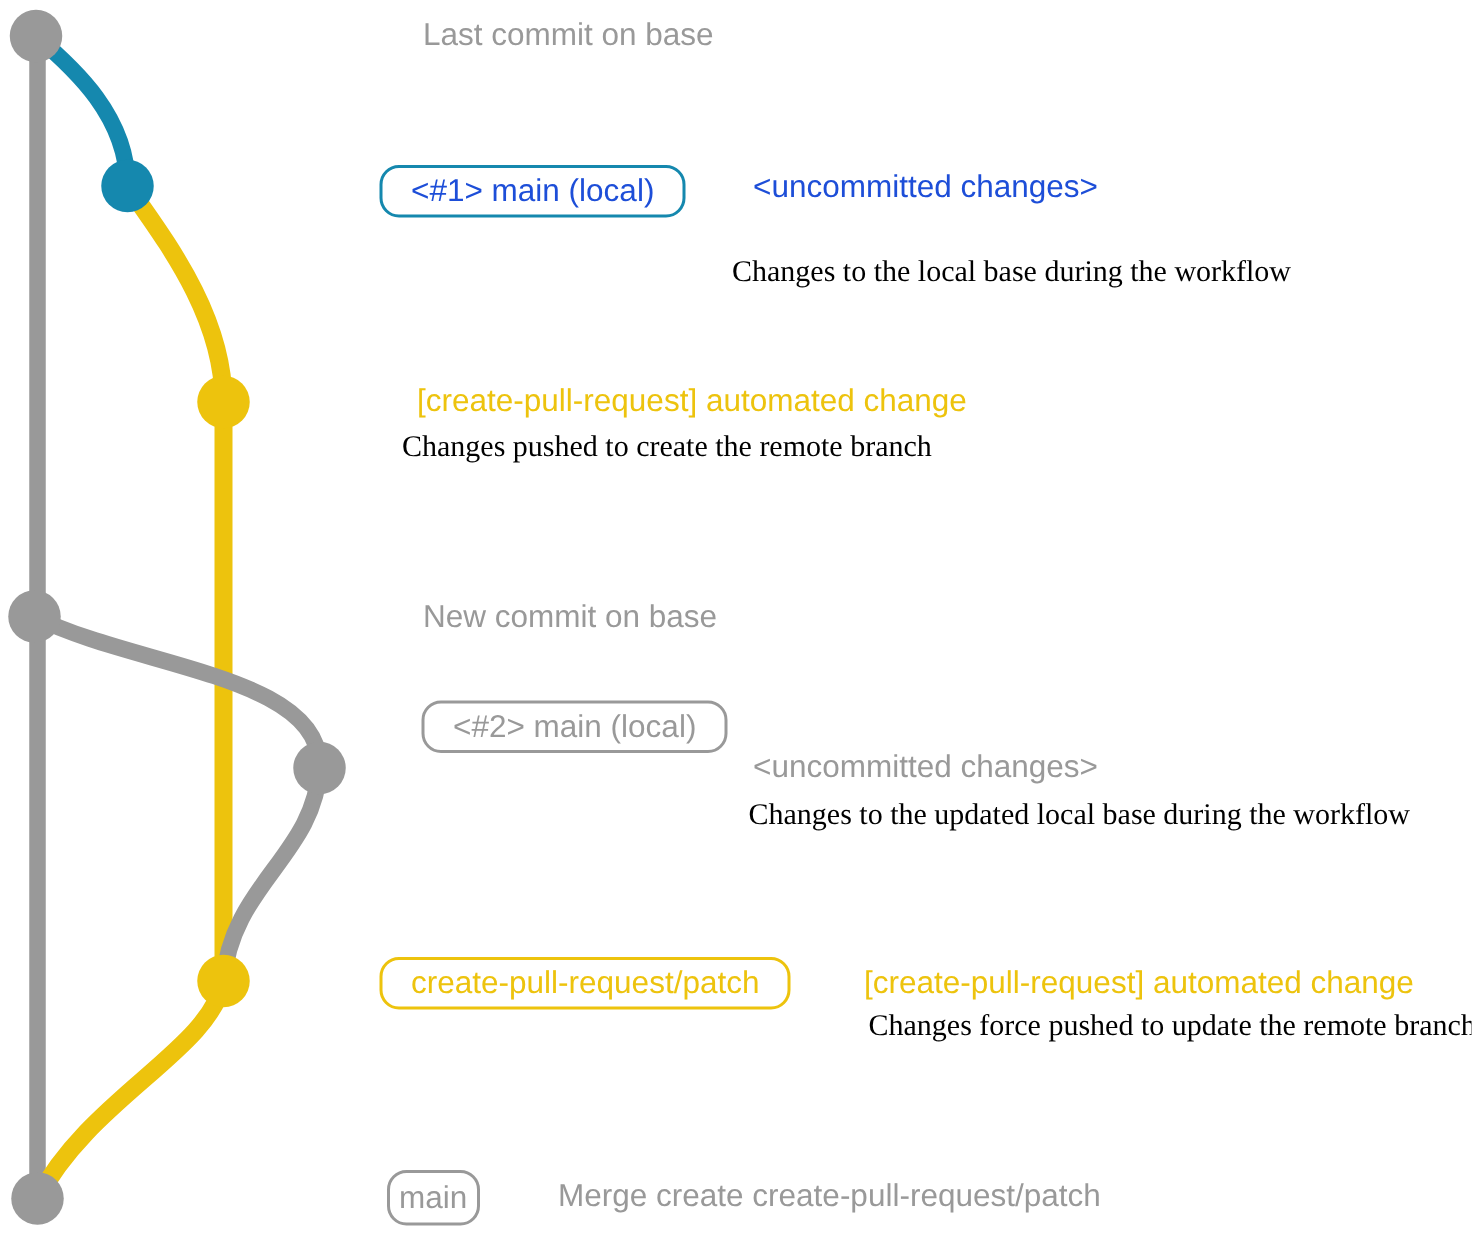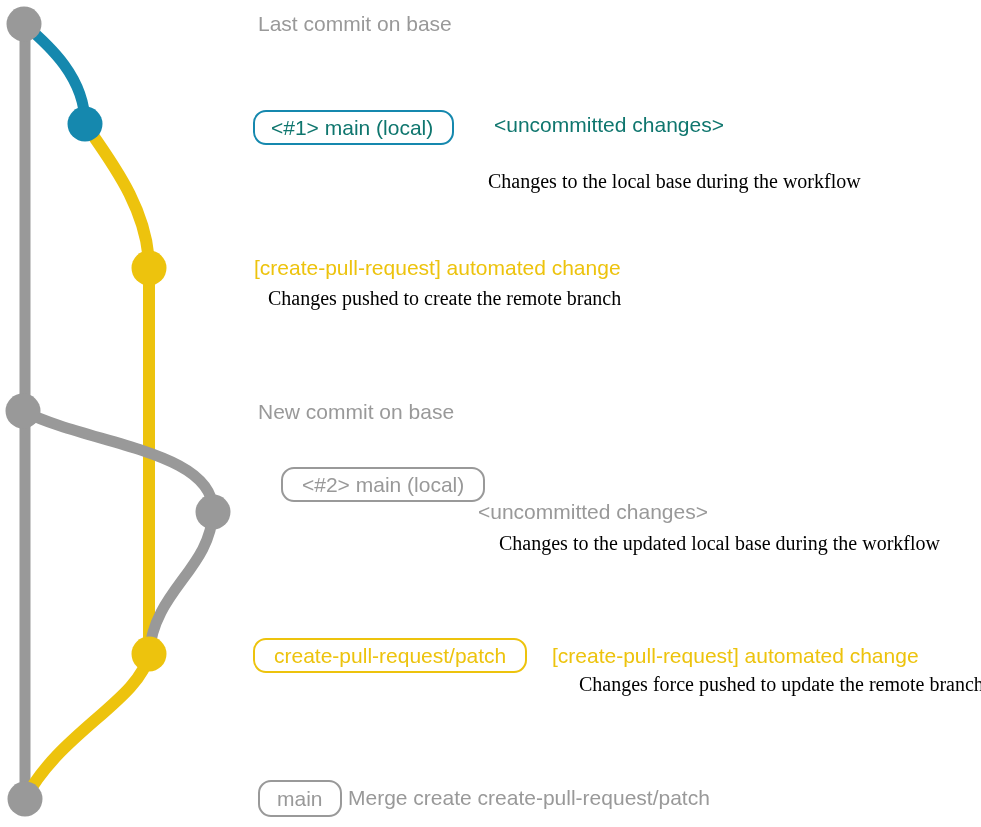--- a/index.html
+++ b/index.html
@@ -9,36 +9,36 @@
     position: relative;
     font-family: "Liberation Sans", sans-serif;
     overflow: hidden;
   }
   #graph-svg {
     position: absolute; left: 0; top: 0;
   }
   .abs { position: absolute; white-space: nowrap; }
   .sans-label {
     font-family: "Liberation Sans", sans-serif;
-    font-size: 21px; line-height: 26px;
+    font-size: 21px; line-height: 26px; margin-left: 24px;
   }
   .serif-desc {
     font-family: "Liberation Serif", serif;
     font-size: 20px; line-height: 24px;
     color: #000000;
   }
   .badge {
     display: inline-flex; align-items: center;
     height: 35px; padding: 0 19px;
     border: 2px solid; border-radius: 13px;
     font-size: 21px;
     background: #ffffff;
   }
   .c-gray  { color: #999999; border-color: #999999; }
-  .c-blue  { color: #0f766e; border-color: #1588AE; padding-left: 16px; }
+  .c-blue  { color: #1d4ed8; border-color: #1588AE; }
   .c-yellow{ color: #EDC30D; border-color: #EDC30D; text-align: right; }
 </style>
 </head>
 <body>
 
 <svg id="graph-svg" width="250" height="827" viewBox="0 0 250 827">
 
   <path d="M 25 24 L 25 799" fill="none" stroke-width="11" stroke="#999999"></path>
 
   <path d="M 24 24 C 50 46, 85 78, 85 124" fill="none" stroke-width="11" stroke="#1588AE"></path>
@@ -74,14 +74,14 @@
 <div class="abs sans-label c-gray" style="left:258px; top:399px;">New commit on base</div>
 
 <div class="abs badge c-gray" style="left:253px; top:467px;margin-left:28px;">&lt;#2&gt; main (local)</div>
 <div class="abs sans-label c-gray" style="left:478px; top:499px;">&lt;uncommitted changes&gt;</div>
 <div class="abs serif-desc" style="left:499px; top:531px;">Changes to the updated local base during the workflow</div>
 
 <div class="abs badge c-yellow" style="left:253px; top:638px;">create-pull-request/patch</div>
 <div class="abs sans-label c-yellow" style="left:552px; top:643px;">[create-pull-request] automated change</div>
 <div class="abs serif-desc" style="left:567px; top:672px;margin-left:12px;">Changes force pushed to update the remote branch</div>
 
-<div class="abs badge c-gray" style="left:258px; top:780px; height:37px; padding:0 17px;">main</div>
+<div class="abs badge c-gray" style="left:258px; top:780px; height:37px; padding:0 6px;">main</div>
 <div class="abs sans-label c-gray" style="left:348px; top:785px;">Merge create create-pull-request/patch</div>
 
 </body></html>

